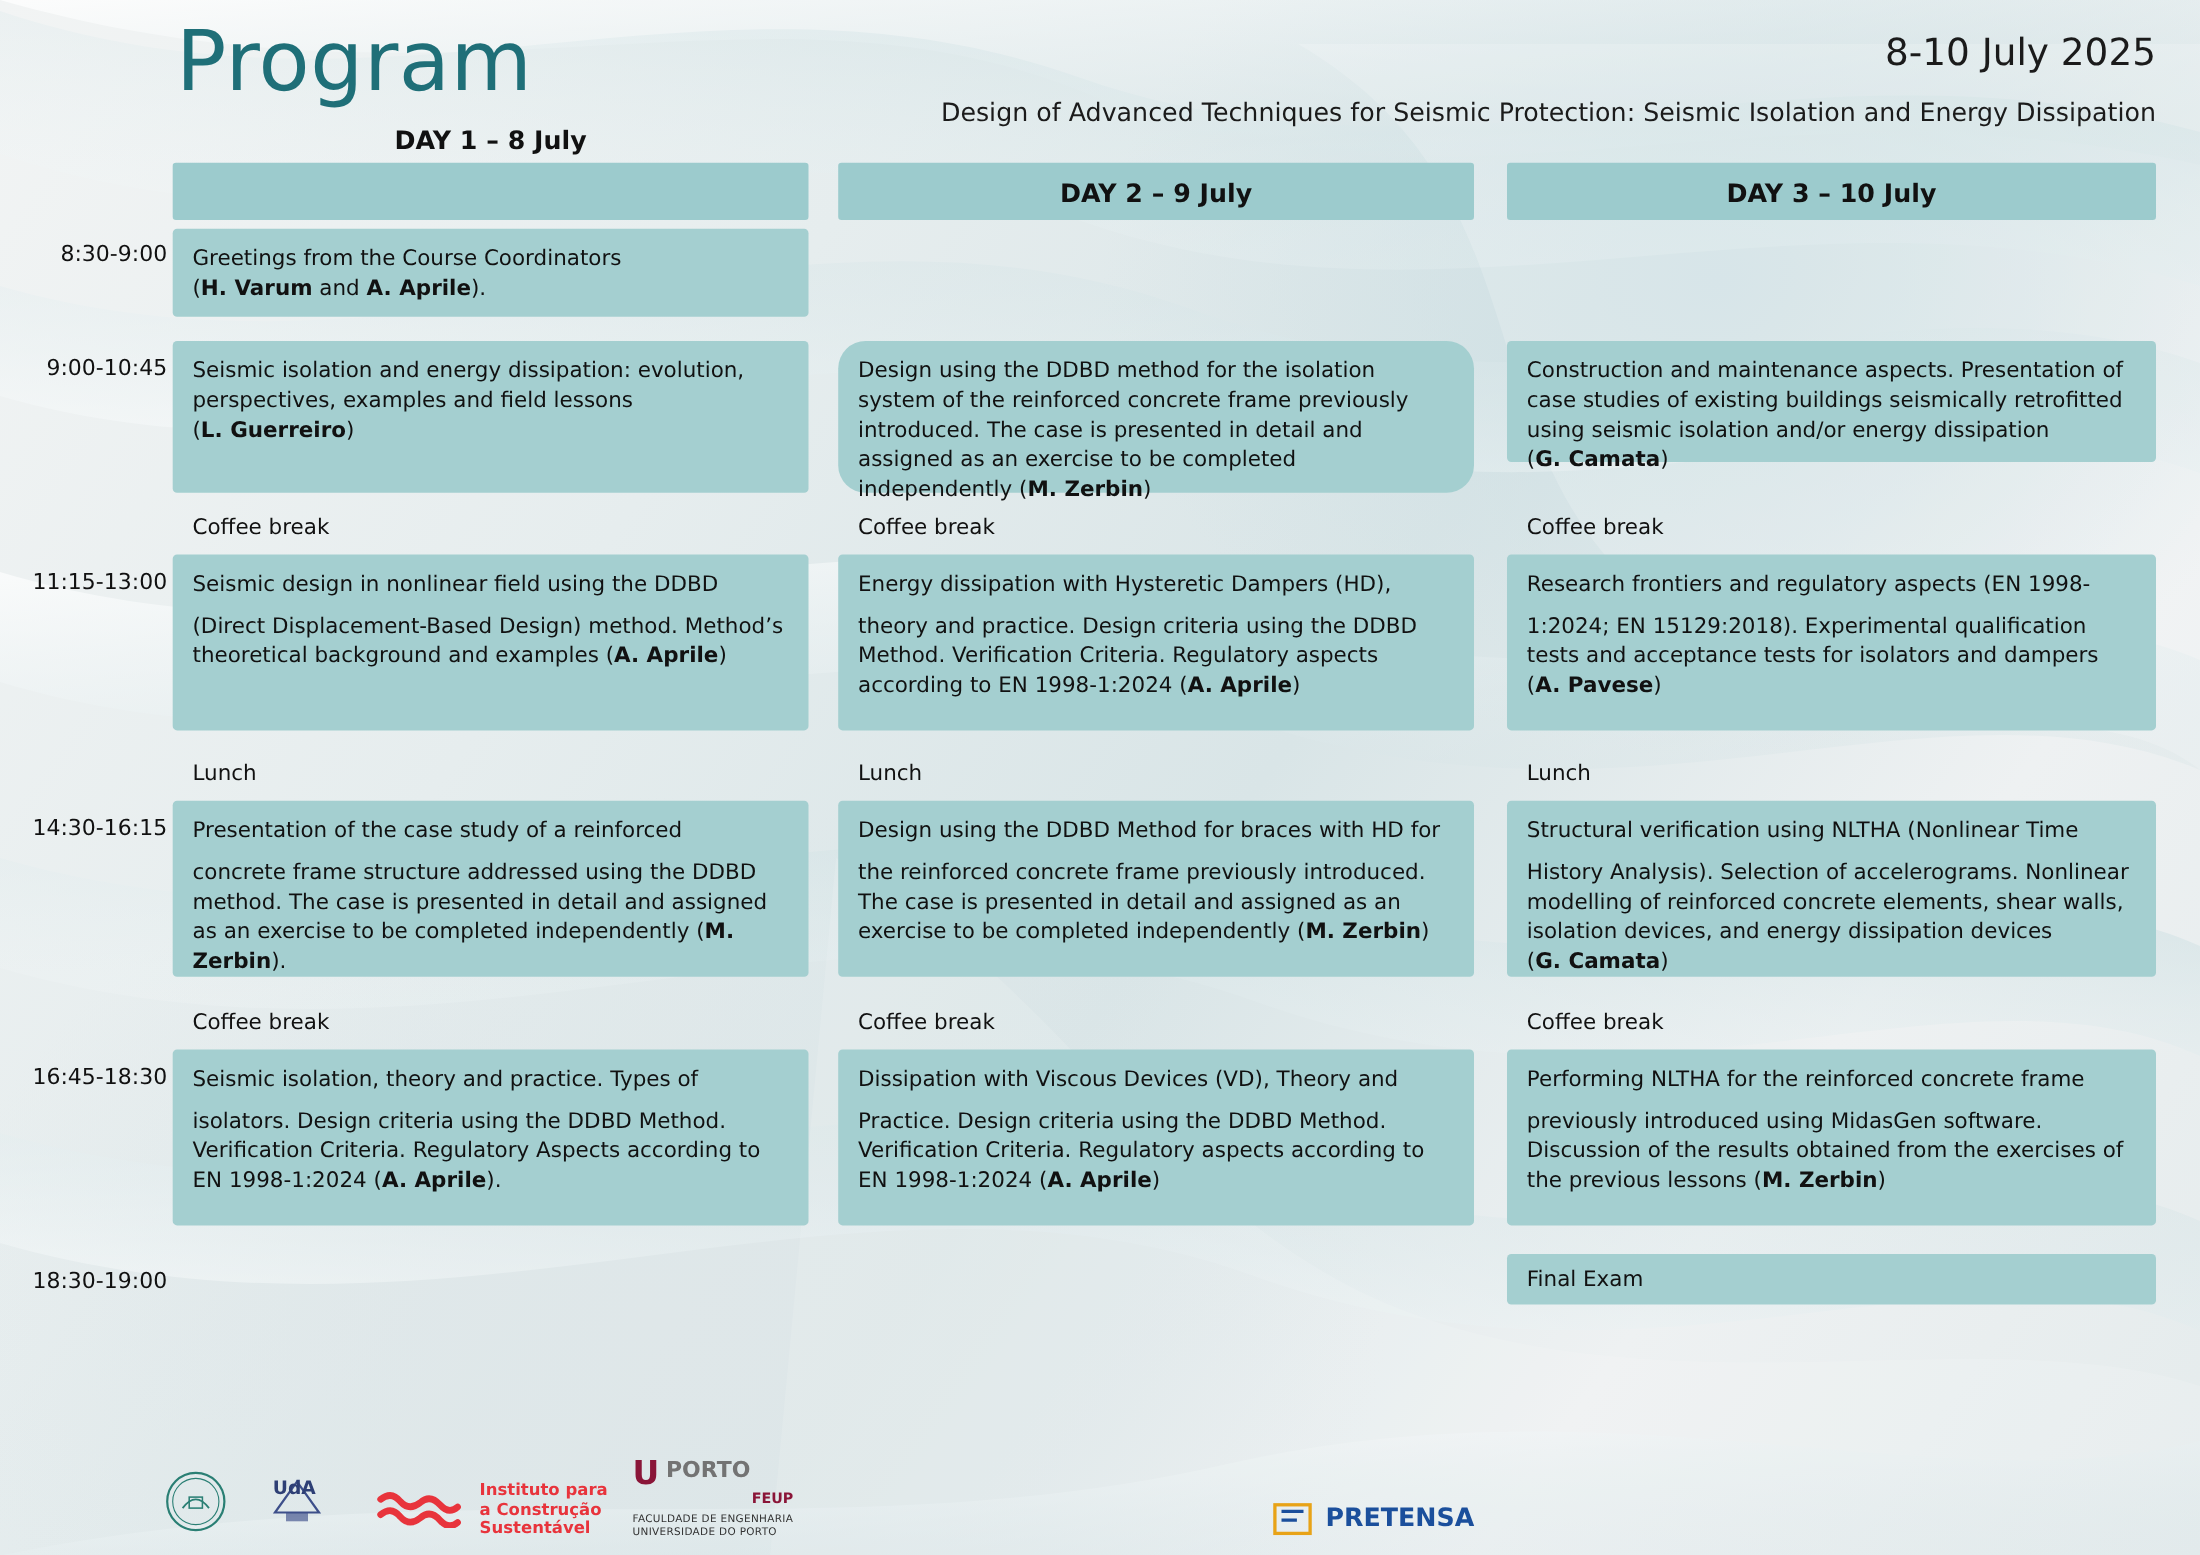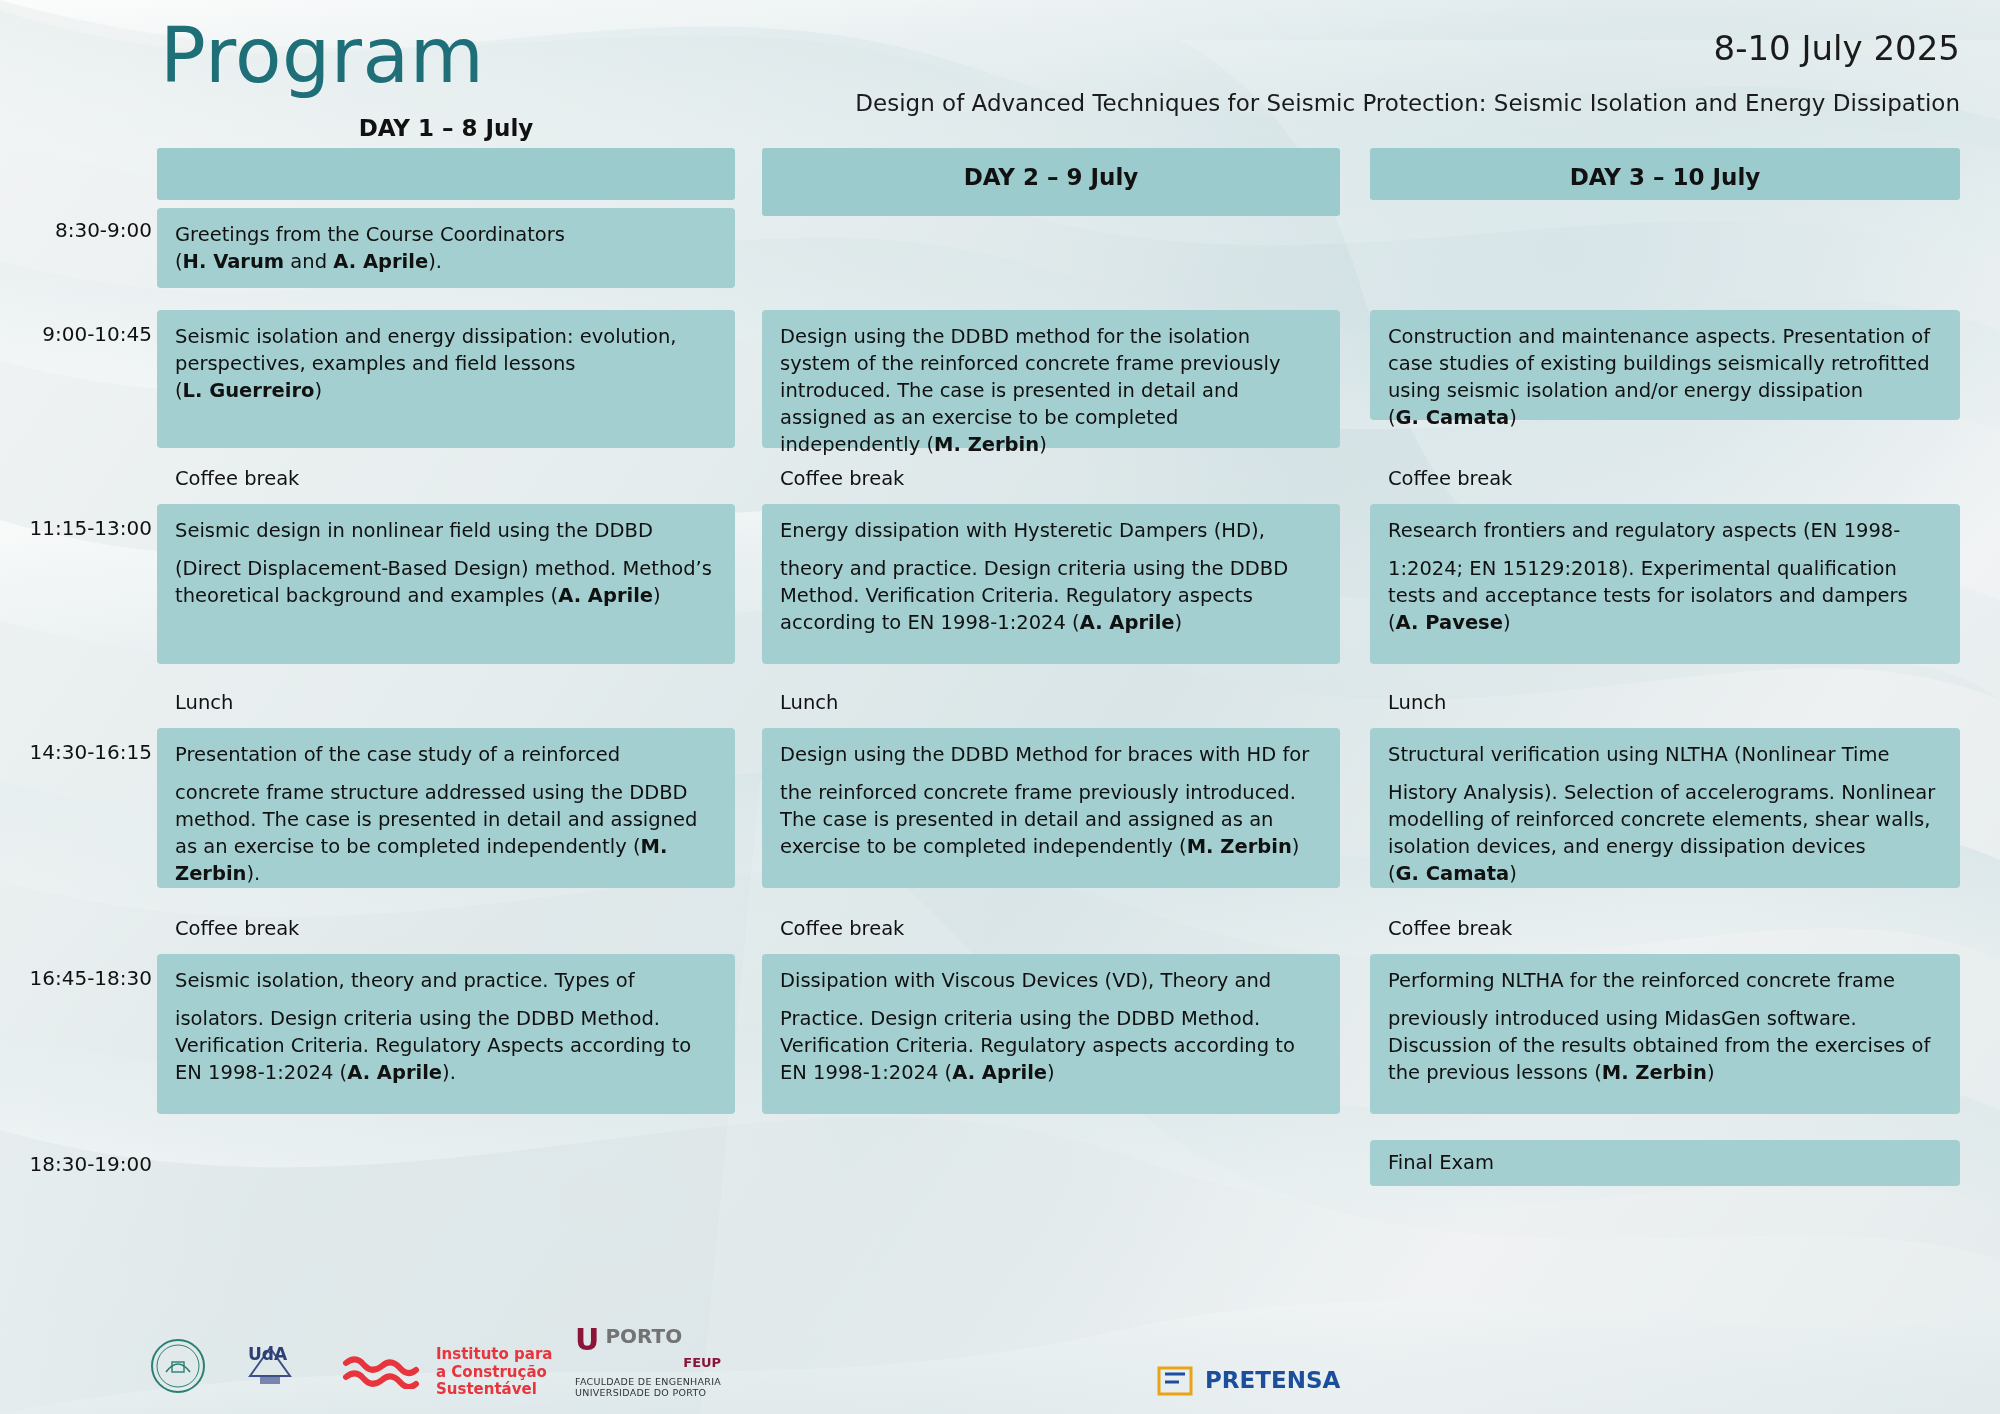--- a/index.html
+++ b/index.html
@@ -169,41 +169,41 @@
     <div id="program-title">Program</div>
   </div>
   <div id="dates">8-10 July 2025</div>
   <div id="subtitle">Design of Advanced Techniques for Seismic Protection: Seismic Isolation and Energy Dissipation</div>
 
   <div id="grid">
 
     <div class="row" style="height:60px;">
       <div id="day1-label">DAY 1 – 8 July</div>
       <div class="cell col1 day-header" style="top:0; height:52px; background:#9ccbcd;">&nbsp;</div>
-      <div class="cell col2 day-header" style="top:0; height:68px;">DAY 2 – 9 July</div>
+      <div class="cell col2 day-header" style="top:0; height:52px;">DAY 2 – 9 July</div>
       <div class="cell col3 day-header" style="top:0; height:52px;">DAY 3 – 10 July</div>
     </div>
 
     <div class="row" style="height:108px;">
       <div class="time-label" style="top:10px;">8:30-9:00</div>
       <div class="cell col1" style="top:0; height:80px;">
         <div>Greetings from the Course Coordinators</div>
         <div><span>(</span><b>H. Varum</b><span> and </span><b>A. Aprile</b><span>).</span></div>
       </div>
     </div>
 
     <div class="row" style="height:146px;">
       <div class="time-label" style="top:6px;">9:00-10:45</div>
 
       <div class="cell col1" style="top:-6px; height:138px;">
         <span>Seismic isolation and energy dissipation: evolution, perspectives, examples and field lessons</span>
         <div>(<b>L. Guerreiro</b>)</div>
       </div>
 
-      <div class="cell col2" style="top:-6px; height:138px;">
+      <div class="cell col2" style="top:-6px; height:138px;border-radius:25px;">
         <span>Design using the DDBD method for the isolation system of the reinforced concrete frame previously introduced. The case is presented in detail and assigned as an exercise to be completed independently (</span><b>M. Zerbin</b>)
       </div>
 
       <div class="cell col3" style="top:-6px; height:110px;">
         <span>Construction and maintenance aspects. Presentation of case studies of existing buildings seismically retrofitted using seismic isolation and/or energy dissipation</span>
         <div>(<b>G. Camata</b>)</div>
       </div>
     </div>
 
     <div class="row" style="height:48px;">

